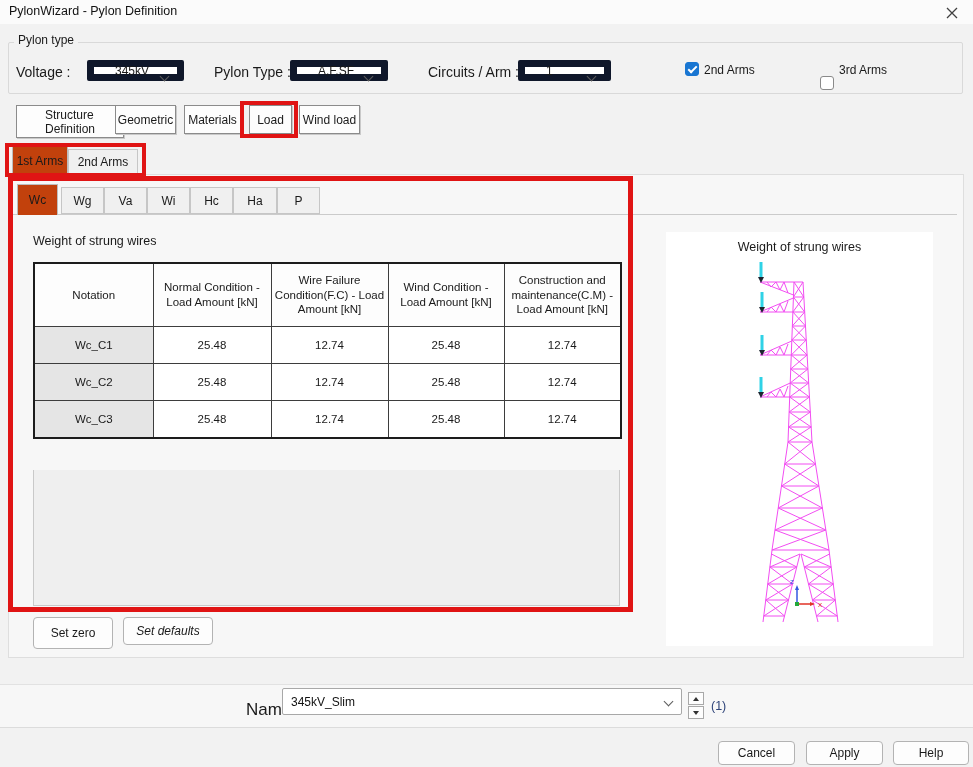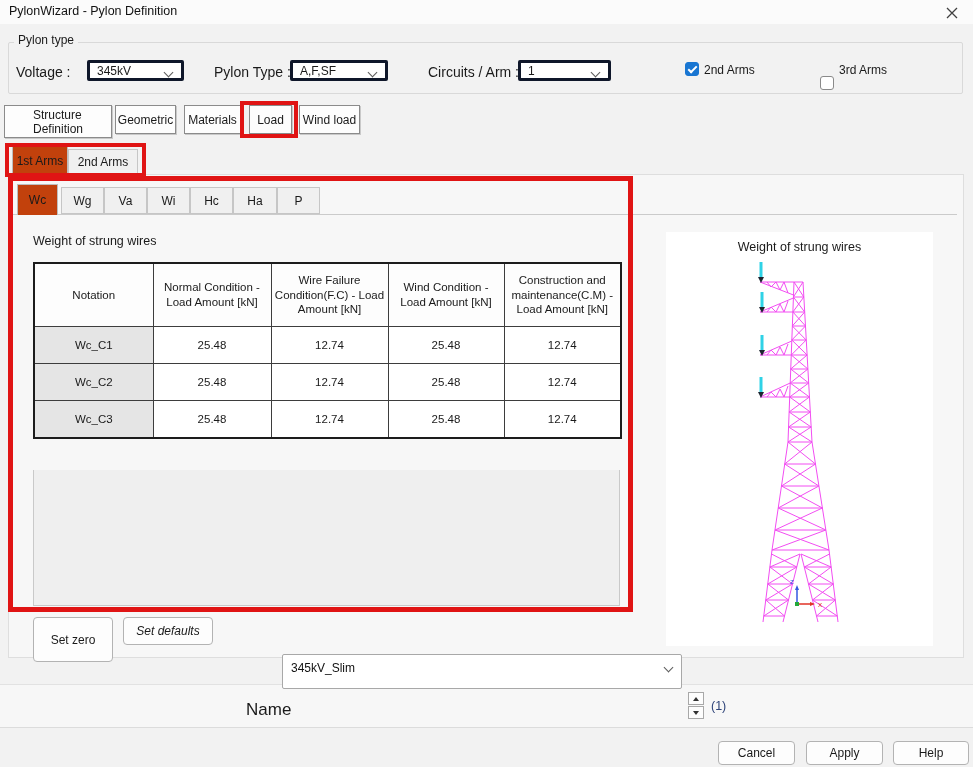--- a/index.html
+++ b/index.html
@@ -11,22 +11,22 @@
   
   .titlebar{left:0;top:0;width:973px;height:24px;background:#fbfbfb;}
   .title{left:9px;top:4px;font-size:12.5px;color:#111;}
   .closebtn{right:6px;top:3px;width:30px;height:19px;display:flex;align-items:center;justify-content:center;cursor:pointer;}
 
   
   .groupbox{left:8px;top:42px;width:953px;height:50px;border:1px solid #d9d9d9;border-radius:2px;}
   .legend{left:14px;top:33px;background:#f2f2f2;padding:0 4px;font-size:12px;}
 
   .lbl{top:64px;font-size:14px;white-space:nowrap;}
-  .combo{background:#fff;border:3px solid #0f172a;border-radius:2px;height:21px;display:flex;align-items:center;
-         padding-left:7px;box-sizing:border-box;font-size:12px;}
+  .combo{background:#fff;border:7px solid #0f172a;border-radius:2px;height:21px;display:flex;align-items:center;
+         padding-left:21px;box-sizing:border-box;font-size:12px;}
   .chev{position:absolute;right:9px;top:6px;width:6px;height:6px;border-right:1.4px solid #5c5c5c;
         border-bottom:1.4px solid #5c5c5c;transform:rotate(45deg);}
   .checkbox{width:14px;height:14px;border:1px solid #8a8a8a;border-radius:3px;background:#fff;position:relative;box-sizing:border-box;cursor:pointer;}
   .checkbox.checked{background:var(--checkbox-blue);border-color:var(--checkbox-blue);}
   .checkbox .check{display:none;}
   .checkbox.checked .check{display:block;position:absolute;left:2px;top:3px;width:7px;height:3px;
         border-left:2px solid #fff;border-bottom:2px solid #fff;transform:rotate(-45deg);}
   .cblabel{font-size:12px;}
 
   
@@ -59,21 +59,21 @@
   
   .preview{left:666px;top:232px;width:267px;height:414px;background:#ffffff;}
   .preview-title{left:0;top:8px;width:100%;text-align:center;font-size:12.5px;color:#1a1a1a;}
 
   
   .redbox{border:4px solid var(--annotation-red);pointer-events:none;z-index:40;box-sizing:border-box;background:transparent;}
   .redbox.thick{border-width:5px;}
 
   
   .band{left:0;top:684px;width:973px;height:44px;background:#f7f7f7;border-top:1px solid #e2e2e2;border-bottom:1px solid #dcdcdc;box-sizing:border-box;}
-  .name-combo{left:282px;top:654px;width:400px;height:35px;background:#fff;border:1px solid #a8a8a8;border-radius:2px;box-sizing:border-box;}
+  .name-combo{left:282px;top:688px;width:400px;height:27px;background:#fff;border:1px solid #a8a8a8;border-radius:2px;box-sizing:border-box;}
   .name-combo input{position:absolute;left:6px;top:2px;width:360px;height:20px;border:none;outline:none;
         font-family:"Liberation Sans",sans-serif;font-size:12px;background:transparent;color:#111;}
   .spinner{left:688px;top:692px;width:16px;height:27px;}
   .spin-half{position:absolute;left:0;width:16px;height:13px;background:#fdfdfd;border:1px solid #a8a8a8;
         box-sizing:border-box;display:flex;align-items:center;justify-content:center;cursor:pointer;}
   .tri-up{width:0;height:0;border-left:3.5px solid transparent;border-right:3.5px solid transparent;border-bottom:4px solid #333;}
   .tri-dn{width:0;height:0;border-left:3.5px solid transparent;border-right:3.5px solid transparent;border-top:4px solid #333;}
   .count{font-size:12.5px;color:var(--count-navy);}
 </style>
 </head>
@@ -113,21 +113,21 @@
   <div class="abs checkbox checked" style="left:685px;top:62px;">
     <span class="check"></span>
   </div>
   <div class="abs cblabel" style="left:704px;top:63px;">2nd Arms</div>
 
   <div class="abs checkbox" style="left:820px;top:62px;">
     
   </div>
   <div class="abs cblabel" style="left:839px;top:63px;">3rd Arms</div>
 
-  <div class="abs btn" style="left:4px;top:105px;width:108px;height:33px;padding-left:28px;">Structure Definition</div>
+  <div class="abs btn" style="left:16px;top:105px;width:108px;height:33px;padding-left:28px;">Structure Definition</div>
   <div class="abs btn" style="left:115px;top:105px;width:61px;height:29px;">Geometric</div>
   <div class="abs btn" style="left:184px;top:105px;width:57px;height:29px;">Materials</div>
   <div class="abs btn" style="left:249px;top:105px;width:43px;height:29px;">Load</div>
   <div class="abs btn" style="left:299px;top:105px;width:61px;height:29px;">Wind load</div>
 
   <div class="abs page"></div>
 
   <div class="abs tab active" style="left:12px;top:146px;width:56px;height:29px;">1st Arms</div>
   <div class="abs tab inactive" style="left:68px;top:149px;width:70px;height:25px;">2nd Arms</div>
 
@@ -180,21 +180,21 @@
           <td>25.48</td>
           <td>12.74</td>
           <td>25.48</td>
           <td>12.74</td>
         </tr>
       </tbody>
     </table>
   </div>
   <div class="abs grid-empty" style="left:33px;top:470px;width:587px;height:136px;"></div>
 
-  <div class="abs rbtn" style="left:33px;top:617px;width:80px;height:45px;">Set zero</div>
+  <div class="abs rbtn" style="left:33px;top:617px;width:80px;height:32px;">Set zero</div>
   <div class="abs rbtn" style="left:123px;top:617px;width:90px;height:28px;font-style:italic;">Set defaults</div>
 
   <div class="abs preview">
     <div class="abs preview-title">Weight of strung wires</div>
     <svg class="abs" style="left:0;top:0;" width="267" height="414" viewBox="0 0 267 414">
         <line x1="128" y1="50" x2="122" y2="210" stroke="#f24df2" stroke-width="1"></line>
         <line x1="137" y1="50" x2="146" y2="210" stroke="#f24df2" stroke-width="1"></line>
         <line x1="128" y1="50" x2="137" y2="50" stroke="#f24df2" stroke-width="1"></line>
         <line x1="128" y1="50" x2="137.8" y2="65" stroke="#f24df2" stroke-width="1"></line>
         <line x1="137" y1="50" x2="127.4" y2="65" stroke="#f24df2" stroke-width="1"></line>

